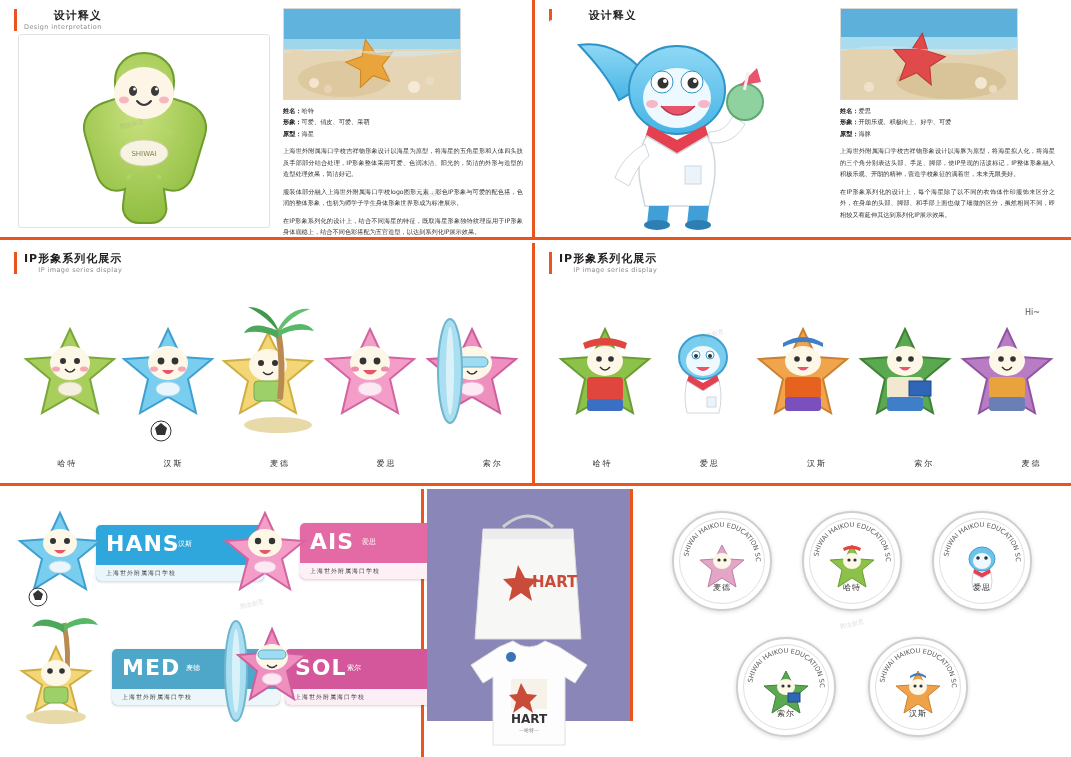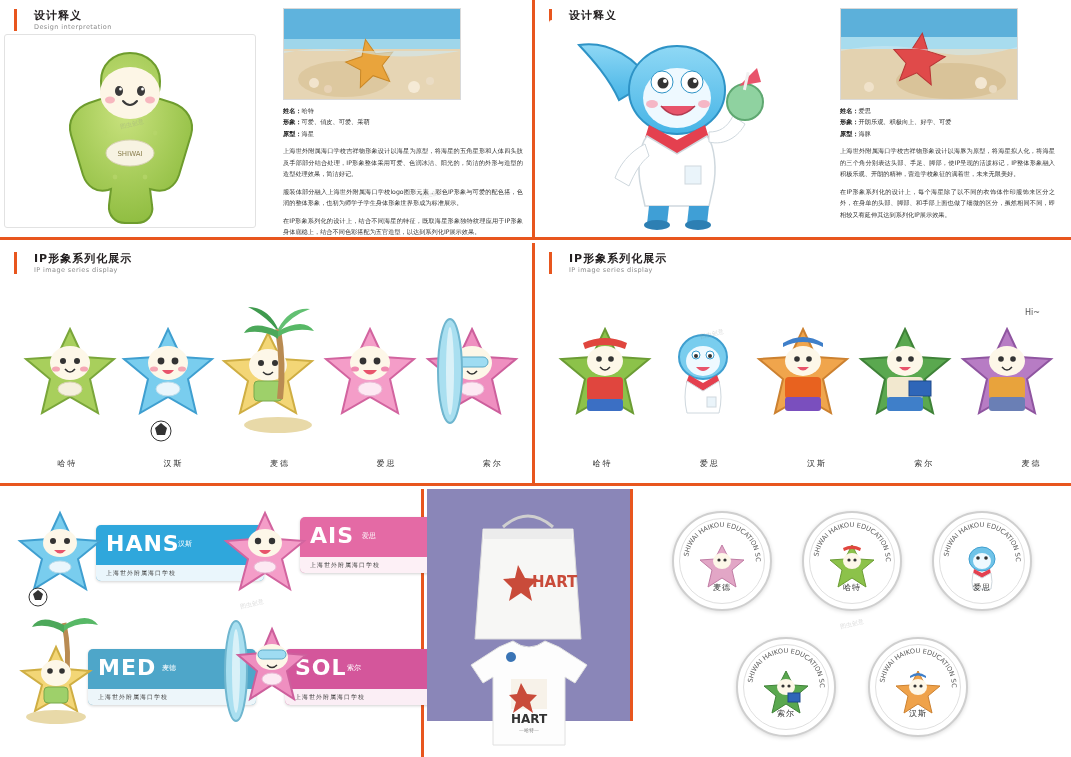--- a/index.html
+++ b/index.html
@@ -14,21 +14,21 @@
 
   
   .panel{position:absolute;box-sizing:border-box;}
   .sect-title{font-size:11px;font-weight:bold;color:#231f20;letter-spacing:1px;}
   .sect-sub{font-size:6.5px;color:#8b8b8b;letter-spacing:.4px;margin-top:0;}
 
   
   .top-left{left:0;top:0;width:535px;height:240px;border-bottom:3px solid #e8561e;border-right:3px solid #e8561e;background:#fff;}
   .top-right{left:535px;top:0;width:536px;height:240px;border-bottom:3px solid #e8561e;background:#fff;}
 
-  .hdr{position:absolute;left:14px;top:8px;padding-left:20px;}
+  .hdr{position:absolute;left:14px;top:8px;padding-left:10px;text-align:right;}
   .hdr .tb{position:absolute;left:0;top:1px;width:3px;height:22px;background:#e8561e;}
 
   .photo{position:absolute;border:1px solid #d9d9d9;overflow:hidden;}
 
   .txtcol{position:absolute;font-size:6.2px;line-height:1.85;color:#333;}
   .txtcol b{font-weight:bold;color:#111;}
   .bodytext{margin-top:6px;text-align:justify;}
 
   
   .stage{position:absolute;border:1px solid #e2e2e2;border-radius:3px;background:#fff;}
@@ -68,21 +68,21 @@
 
 <div class="board">
 
   <div class="panel top-left">
     <div class="hdr">
       <div class="tb"></div>
       <div class="sect-title">设计释义</div>
       <div class="sect-sub">Design interpretation</div>
     </div>
 
-    <div class="stage" style="left:4px;top:34px;width:250px;height:192px;">
+    <div class="stage" style="left:18px;top:34px;width:250px;height:192px;">
       <svg width="250" height="192" viewBox="0 0 250 192">
         <defs>
           <radialGradient id="gbody" cx="45%" cy="35%" r="70%">
             <stop offset="0%" stop-color="#c9e27e"></stop>
               <stop offset="100%" stop-color="#8cbb3d"></stop>
           </radialGradient>
         </defs>
 
         <path d="M125 18 C108 18 96 30 96 46 C96 56 99 63 99 63 L84 68 C70 73 62 86 66 100
                  L78 140 C82 152 92 158 103 155 L106 154 L104 170 C103 180 110 188 120 188
@@ -398,35 +398,35 @@
       <path d="M46 6 L58 32 L86 34 L64 52 L72 82 L46 66 L20 82 L28 52 L6 34 L34 32 Z" fill="#79cdee" stroke="#3f9fd0" stroke-width="2"></path>
       <ellipse cx="46" cy="36" rx="17" ry="14" fill="#fdf7e8"></ellipse>
       <circle cx="39" cy="34" r="3" fill="#333"></circle>
         <circle cx="53" cy="34" r="3" fill="#333"></circle>
       <path d="M40 43 Q46 50 52 43 Z" fill="#e8546b"></path>
       <ellipse cx="46" cy="60" rx="11" ry="6" fill="#eaf6fc" stroke="#bcdcea"></ellipse>
       <circle cx="24" cy="90" r="9" fill="#fff" stroke="#333"></circle>
       <path d="M24 83 l5 4 -2 6 h-6 l-2 -6 Z" fill="#333"></path>
     </svg>
 
-    <div class="namecard" style="left:300px;top:28px;background:#e46aa5;text-align:right;">
+    <div class="namecard" style="left:300px;top:34px;background:#e46aa5;text-align:right;">
       <div class="big">AIS</div>
       <div class="cn" style="left:62px;">爱思</div>
       <div class="bar">上海世外附属海口学校</div>
     </div>
     <svg style="position:absolute;left:222px;top:18px;" width="86" height="98" viewBox="0 0 86 98">
       <path d="M43 6 L55 32 L82 34 L60 52 L68 82 L43 66 L18 82 L26 52 L4 34 L31 32 Z" fill="#f49dc8" stroke="#d2649f" stroke-width="2"></path>
       <ellipse cx="43" cy="36" rx="17" ry="14" fill="#fdf7e8"></ellipse>
       <circle cx="36" cy="34" r="3.2" fill="#333"></circle>
         <circle cx="50" cy="34" r="3.2" fill="#333"></circle>
       <path d="M37 43 Q43 51 49 43 Z" fill="#e8546b"></path>
       <ellipse cx="43" cy="60" rx="11" ry="6" fill="#fde9f3" stroke="#e9bcd6"></ellipse>
     </svg>
 
-    <div class="namecard" style="left:88px;top:160px;background:#4ea6c9;">
+    <div class="namecard" style="left:112px;top:160px;background:#4ea6c9;">
       <div class="big">MED</div>
       <div class="cn" style="left:74px;">麦德</div>
       <div class="bar">上海世外附属海口学校</div>
     </div>
     <svg style="position:absolute;left:10px;top:128px;" width="96" height="110" viewBox="0 0 96 110">
       <g transform="translate(54,6)">
         <path d="M0 0 q6 30 2 58" stroke="#b98b52" stroke-width="5" fill="none"></path>
         <path d="M0 2 q-24 -12 -32 2 q18 -4 32 6 Z" fill="#4ca85a"></path>
         <path d="M0 2 q24 -14 34 0 q-20 -4 -34 6 Z" fill="#57b866"></path>
       </g>

